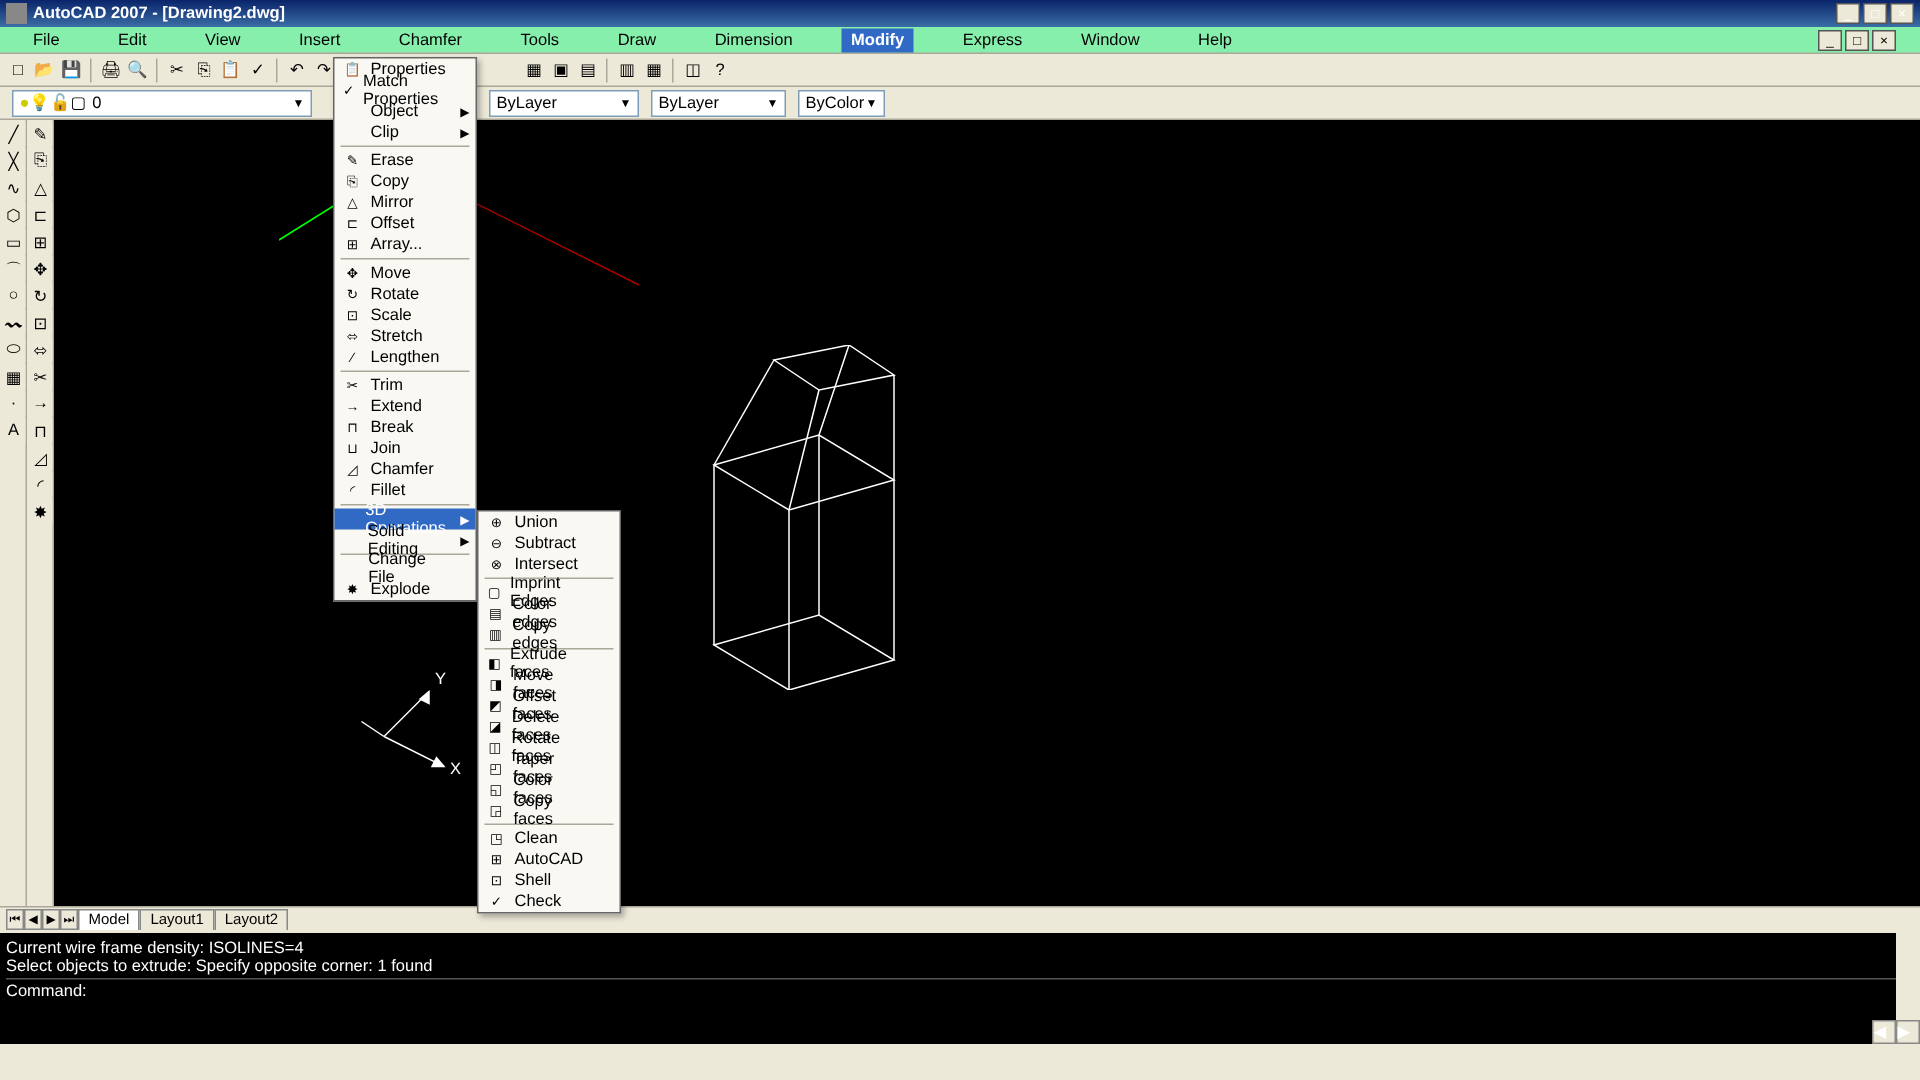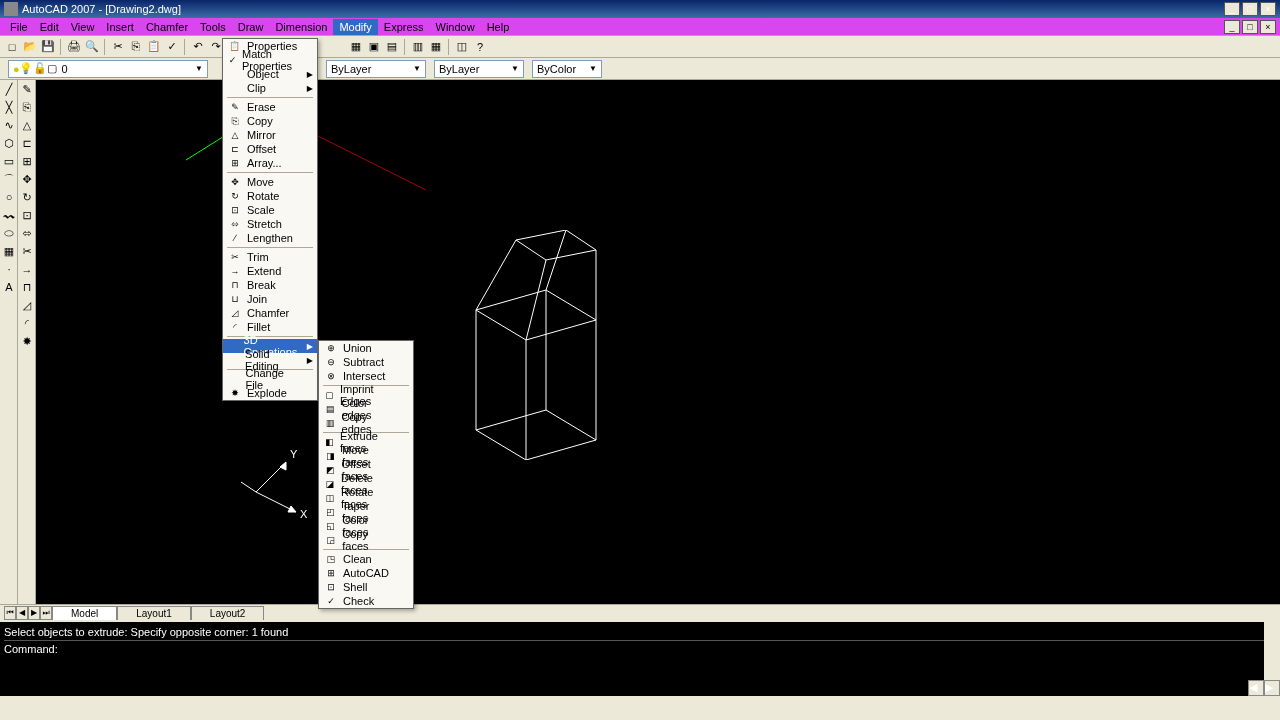--- a/index.html
+++ b/index.html
@@ -1,47 +1,47 @@
 <!DOCTYPE html>
 <html><head>
 <meta charset="utf-8">
 <style>
 * { margin: 0; padding: 0; box-sizing: border-box; font-family: Tahoma, sans-serif; font-size: 11px; }
 body { background: #ece9d8; width: 1280px; height: 720px; overflow: hidden; position: relative; }
 .titlebar { background: linear-gradient(#0a246a, #3a6ea5); color: white; height: 18px; display: flex; align-items: center; padding: 0 4px; }
 .titlebar .icon { width: 14px; height: 14px; background: #888; margin-right: 4px; }
-.titlebar .title { flex: 1; font-weight: normal; }
+.titlebar .title { flex: 1; font-weight: bold; }
 .win-btns { display: flex; gap: 2px; }
 .win-btn { width: 16px; height: 14px; background: #ece9d8; border: 1px solid #555; display: flex; align-items: center; justify-content: center; font-size: 9px; cursor: pointer; }
-.menubar { background: #d946ef; height: 18px; display: flex; align-items: center; padding: 0 4px; border-bottom: 1px solid #aca899; }
+.menubar { background: #86efac; height: 18px; display: flex; align-items: center; padding: 0 16px; border-bottom: 1px solid #aca899; gap: 27px; }
 .menu-item { padding: 2px 6px; cursor: pointer; }
-.menu-item.open { background: #316ac5; color: white; }
+.menu-item.open { background: #316ac5; color: white; font-weight: bold; }
 .doc-btns { margin-left: auto; display: flex; gap: 2px; }
 .toolbar-row { background: #ece9d8; height: 22px; display: flex; align-items: center; padding: 2px 4px; gap: 2px; border-bottom: 1px solid #aca899; }
 .tb-btn { width: 16px; height: 16px; border: 1px solid #ece9d8; display: flex; align-items: center; justify-content: center; cursor: pointer; }
 .tb-sep { width: 2px; height: 16px; border-left: 1px solid #aca899; margin: 0 2px; }
 .layer-row { background: #ece9d8; height: 22px; display: flex; align-items: center; padding: 2px 8px; gap: 8px; border-bottom: 1px solid #aca899; }
 .dropdown { background: white; border: 1px solid #7f9db9; height: 18px; display: flex; align-items: center; padding: 0 4px; font-size: 11px; }
 .dropdown .arrow { margin-left: auto; font-size: 8px; }
 .layer-dd { width: 200px; }
 .lt-dd { width: 100px; margin-left: 110px; }
 .lw-dd { width: 90px; }
-.color-dd { width: 70px; }
+.color-dd { width: 58px; }
 .workspace { display: flex; height: 524px; }
 .left-tb { width: 18px; background: #ece9d8; display: flex; flex-direction: column; border-right: 1px solid #aca899; }
 .left-tb .tb-btn { width: 16px; height: 16px; margin: 1px; }
 .canvas { flex: 1; background: black; position: relative; }
 .ucs { position: absolute; left: 200px; bottom: 80px; color: white; font-size: 11px; }
 .wireframe { position: absolute; left: 410px; top: 150px; }
 .wireframe svg { stroke: white; fill: none; stroke-width: 1; }
 .axes { position: absolute; left: 150px; top: 30px; }
 .tabs { height: 16px; background: #ece9d8; display: flex; align-items: center; padding: 0 4px; border-top: 1px solid #aca899; }
 .tab-nav { display: flex; }
 .tab-nav-btn { width: 12px; height: 14px; border: 1px solid #888; background: #ece9d8; font-size: 8px; display: flex; align-items: center; justify-content: center; cursor: pointer; }
-.tab { padding: 1px 18px; background: #ece9d8; border: 1px solid #888; border-bottom: none; font-size: 10px; cursor: pointer; }
+.tab { padding: 1px 6px; background: #ece9d8; border: 1px solid #888; border-bottom: none; font-size: 10px; cursor: pointer; }
 .tab.active { background: white; }
 .command-area { height: 76px; background: black; color: white; font-family: 'Courier New', monospace; font-size: 11px; padding: 4px; border-top: 2px solid #ece9d8; position: relative; }
 .cmd-line { white-space: nowrap; }
 .cmd-scroll { position: absolute; right: 0; top: 0; width: 16px; height: 60px; background: #ece9d8; }
 .cmd-hscroll { position: absolute; bottom: 0; right: 0; height: 16px; display: flex; }
 .context-menu { position: absolute; background: #f9f8f3; border: 1px solid #666; box-shadow: 2px 2px 4px rgba(0,0,0,0.3); min-width: 96px; z-index: 100; }
 .ctx-item { display: flex; align-items: center; height: 14px; padding: 0 18px 0 4px; cursor: pointer; position: relative; font-size: 10px; }
 .ctx-item.highlighted { background: #316ac5; color: white; }
 .ctx-icon { width: 16px; height: 12px; margin-right: 4px; display: flex; align-items: center; justify-content: center; font-size: 9px; }
 .ctx-sep { height: 1px; background: #aca899; margin: 2px 4px; }
@@ -204,20 +204,21 @@
     <div class="tab-nav-btn">◀</div>
     <div class="tab-nav-btn">▶</div>
     <div class="tab-nav-btn">⏭</div>
   </div>
   <div class="tab active">Model</div>
   <div class="tab">Layout1</div>
   <div class="tab">Layout2</div>
 </div>
 
 <div class="command-area">
+  <div class="cmd-line">Current wire frame density:  ISOLINES=4</div>
   <div class="cmd-line">Select objects to extrude: Specify opposite corner: 1 found</div>
   <div style="height:1px;background:#555;margin:2px 0"></div>
   <div class="cmd-line">Command:</div>
   <div class="cmd-scroll"></div>
   <div class="cmd-hscroll">
     <div style="width:16px;height:16px;background:#ece9d8;border:1px solid #888">◀</div>
     <div style="width:16px;height:16px;background:#ece9d8;border:1px solid #888">▶</div>
   </div>
 </div>
 

